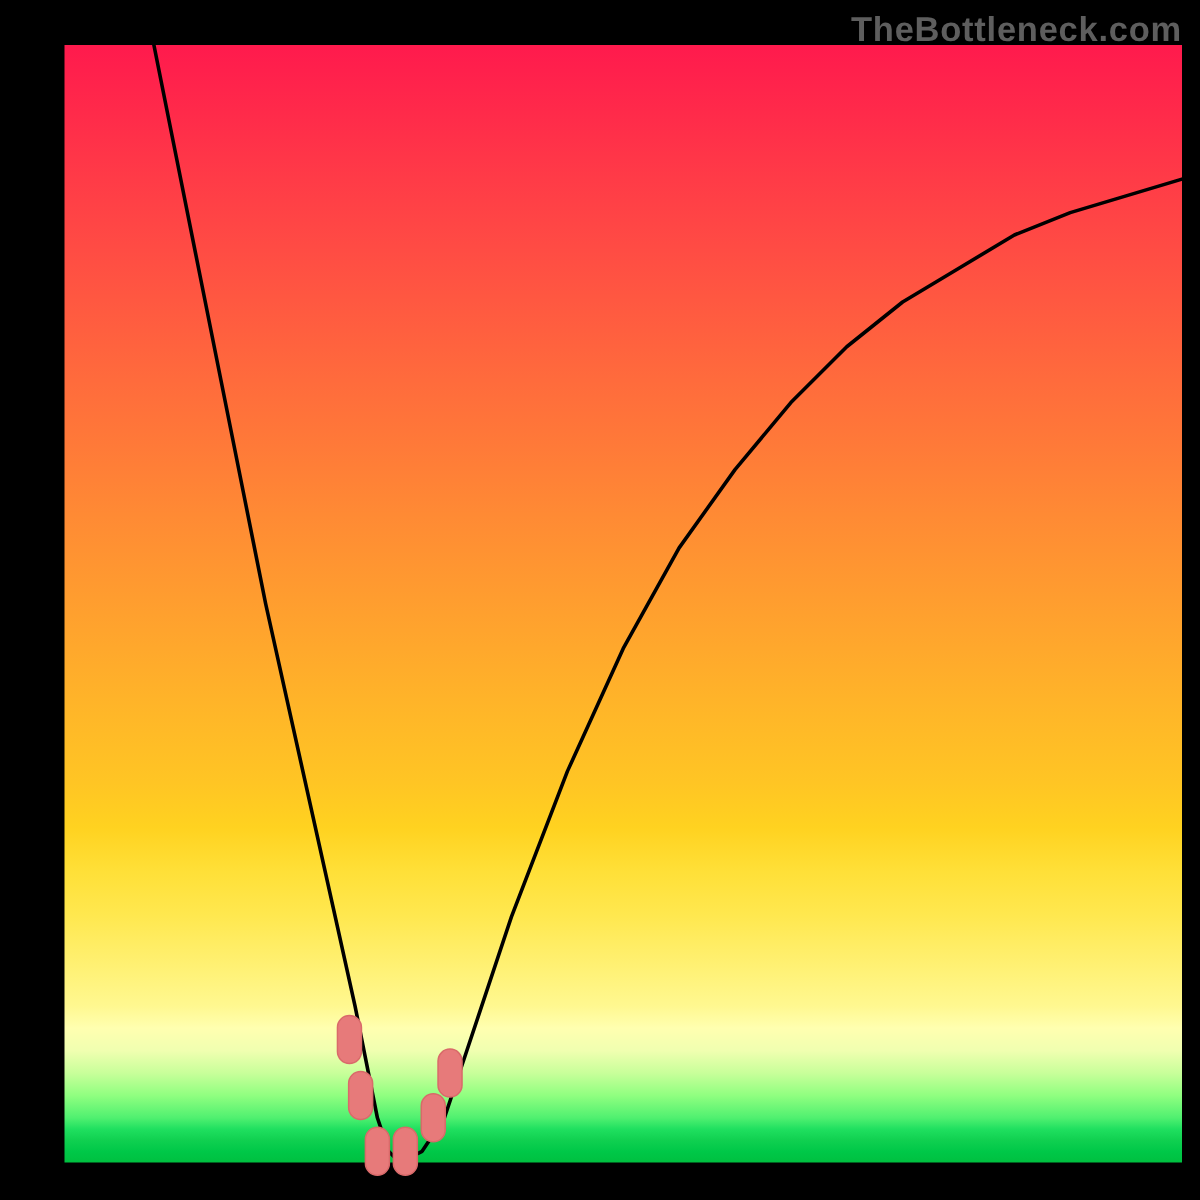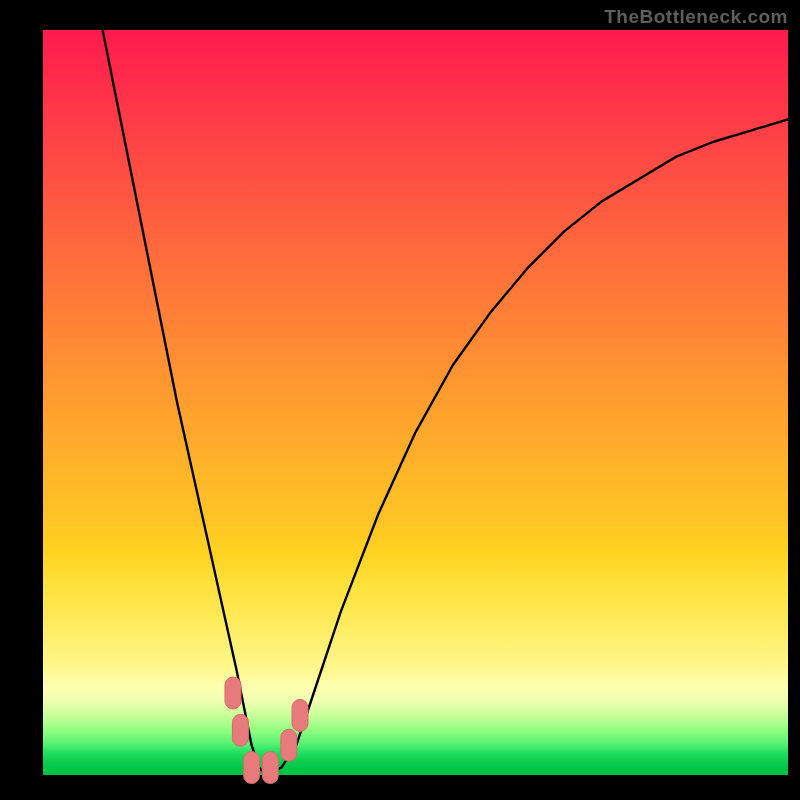--- a/index.html
+++ b/index.html
@@ -61,21 +61,21 @@
     position: absolute;
     left: 0;
     top: 0;
   }
 </style>
 </head>
 <body>
 
 <div class="frame">
   <div class="plot" id="plot" style="left: 43px; top: 30px; width: 745px; height: 745px;"></div>
-  <div class="watermark" id="wm" style="right: 12px; top: 6px; font-size: 19px;">TheBottleneck.com</div>
+  <div class="watermark" id="wm" style="right: 12px; top: 6px; font-size: 23px;">TheBottleneck.com</div>
   <svg class="curve" id="svg" width="800" height="800">
       <path d="M102.60 30.00 L117.50 104.50 L132.40 179.00 L147.30 253.50 L162.20 328.00 L177.10 402.50 L192.00 469.55 L206.90 536.60 L221.80 603.65 L236.70 670.70 L244.15 707.95 L251.60 745.20 L259.05 767.55 L266.50 775.00 L281.40 767.55 L296.30 745.20 L311.20 700.50 L341.00 611.10 L378.25 514.25 L415.50 432.30 L452.75 365.25 L490.00 313.10 L527.25 268.40 L564.50 231.15 L601.75 201.35 L639.00 179.00 L676.25 156.65 L713.50 141.75 L750.75 130.57 L788.00 119.40" fill="none" stroke="#000000" stroke-width="2.4" stroke-linecap="round" stroke-linejoin="round"></path>
       <rect x="224.97" y="677.05" width="16" height="32" rx="8" ry="8" fill="#e77a7a" stroke="#d96a6a" stroke-width="1"></rect>
       <rect x="232.43" y="714.30" width="16" height="32" rx="8" ry="8" fill="#e77a7a" stroke="#d96a6a" stroke-width="1"></rect>
       <rect x="243.60" y="751.55" width="16" height="32" rx="8" ry="8" fill="#e77a7a" stroke="#d96a6a" stroke-width="1"></rect>
       <rect x="262.23" y="751.55" width="16" height="32" rx="8" ry="8" fill="#e77a7a" stroke="#d96a6a" stroke-width="1"></rect>
       <rect x="280.85" y="729.20" width="16" height="32" rx="8" ry="8" fill="#e77a7a" stroke="#d96a6a" stroke-width="1"></rect>
       <rect x="292.02" y="699.40" width="16" height="32" rx="8" ry="8" fill="#e77a7a" stroke="#d96a6a" stroke-width="1"></rect>
     </svg>
 </div>

